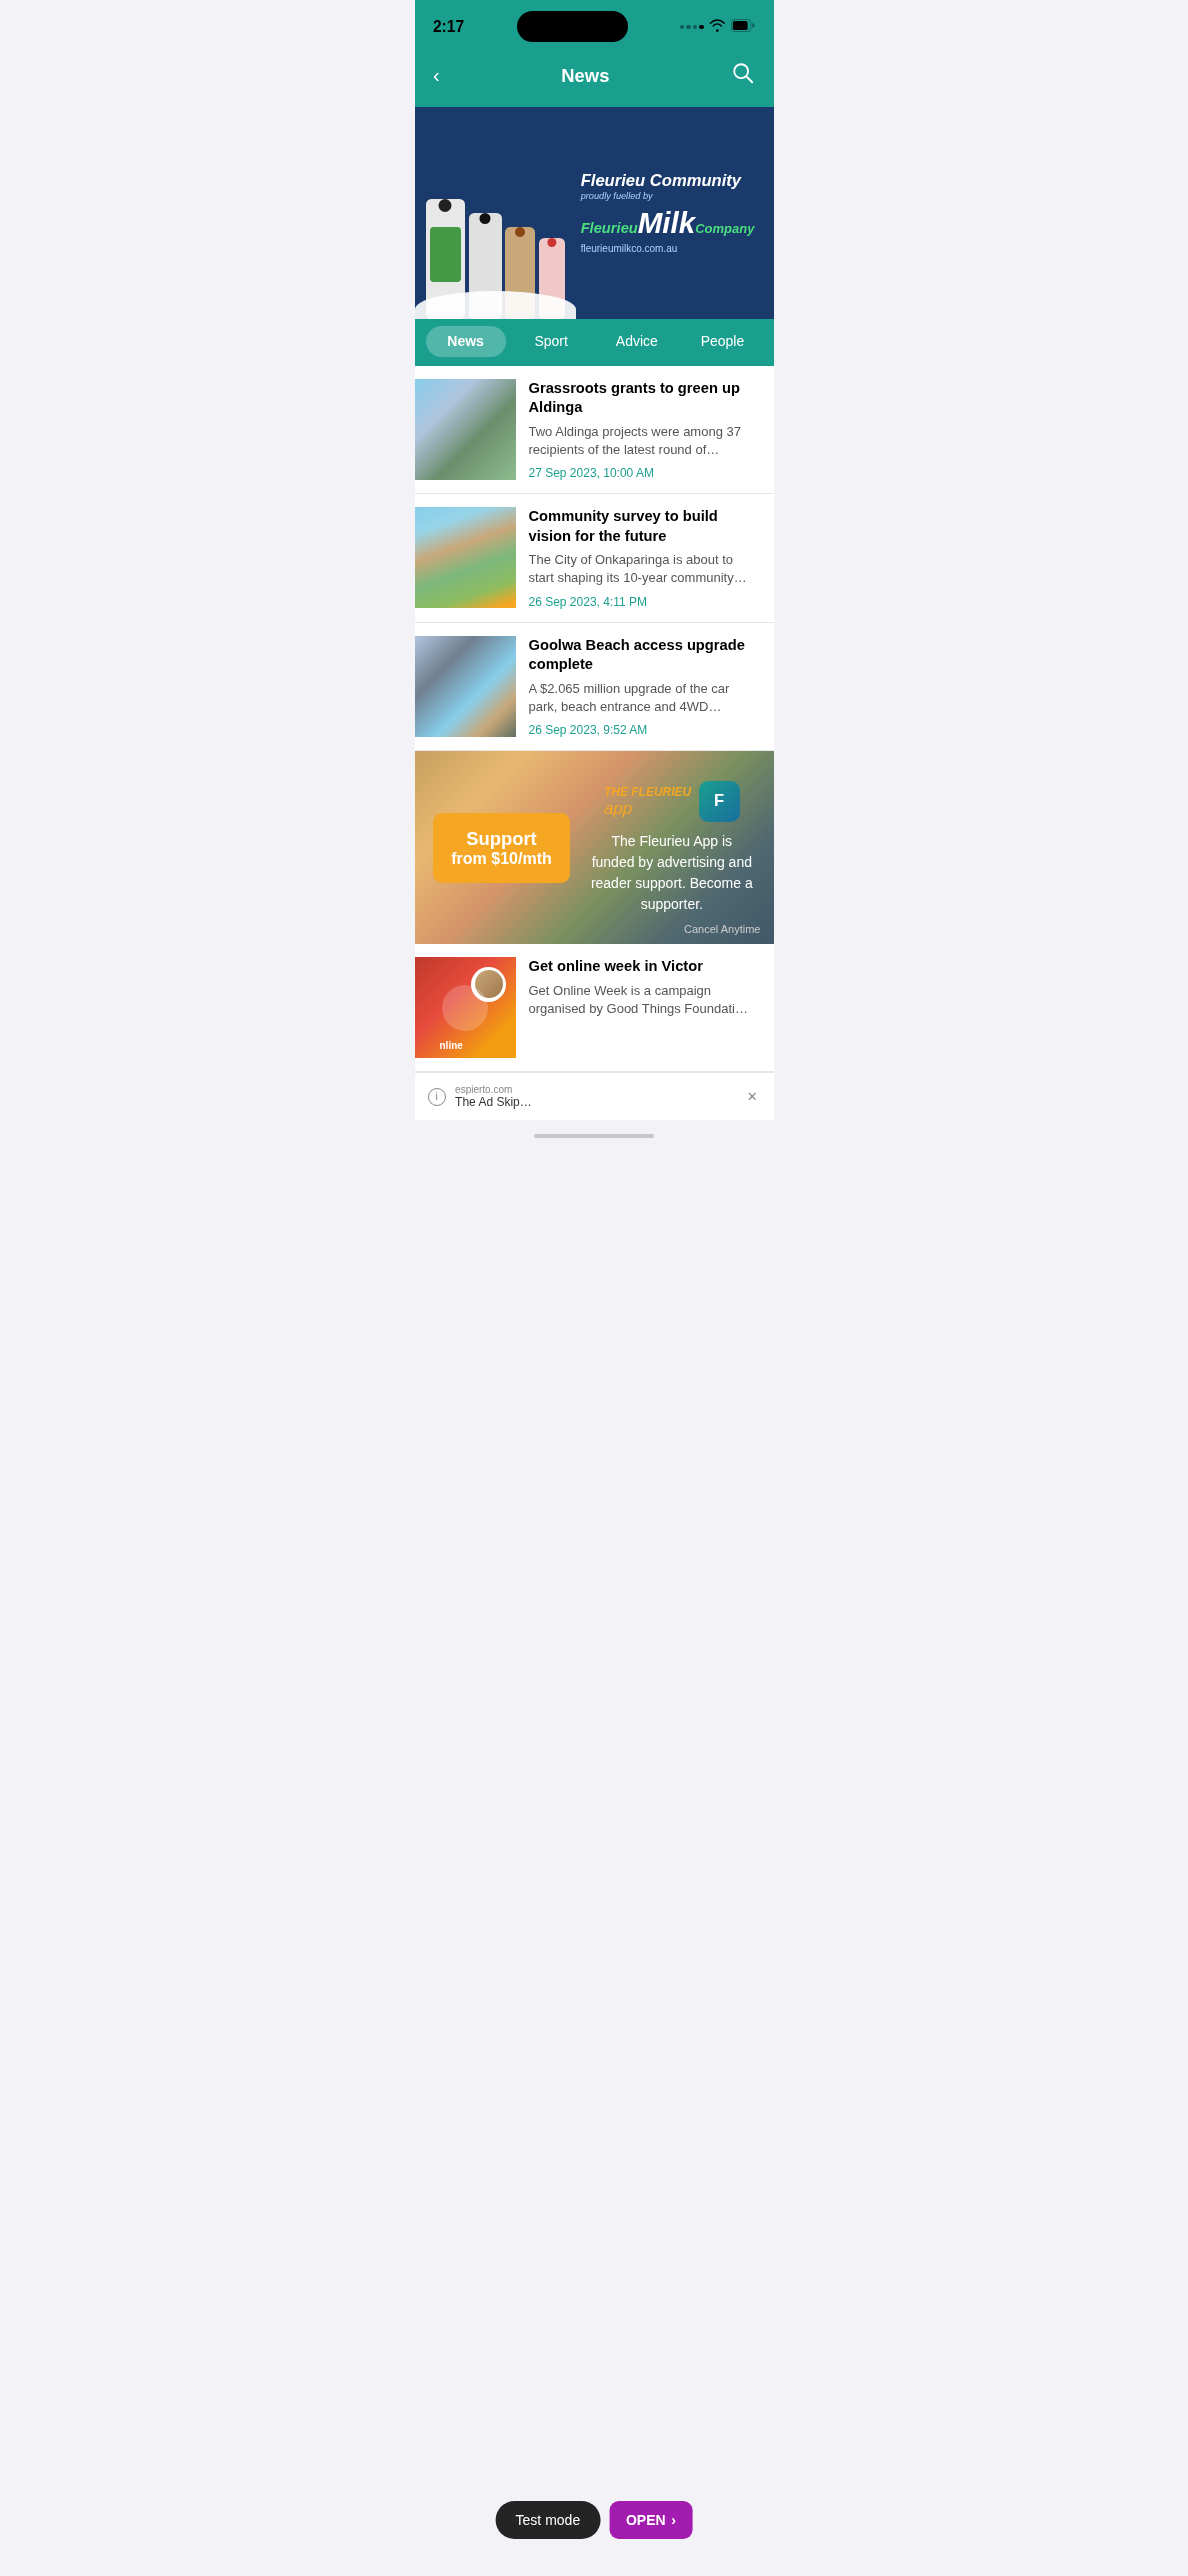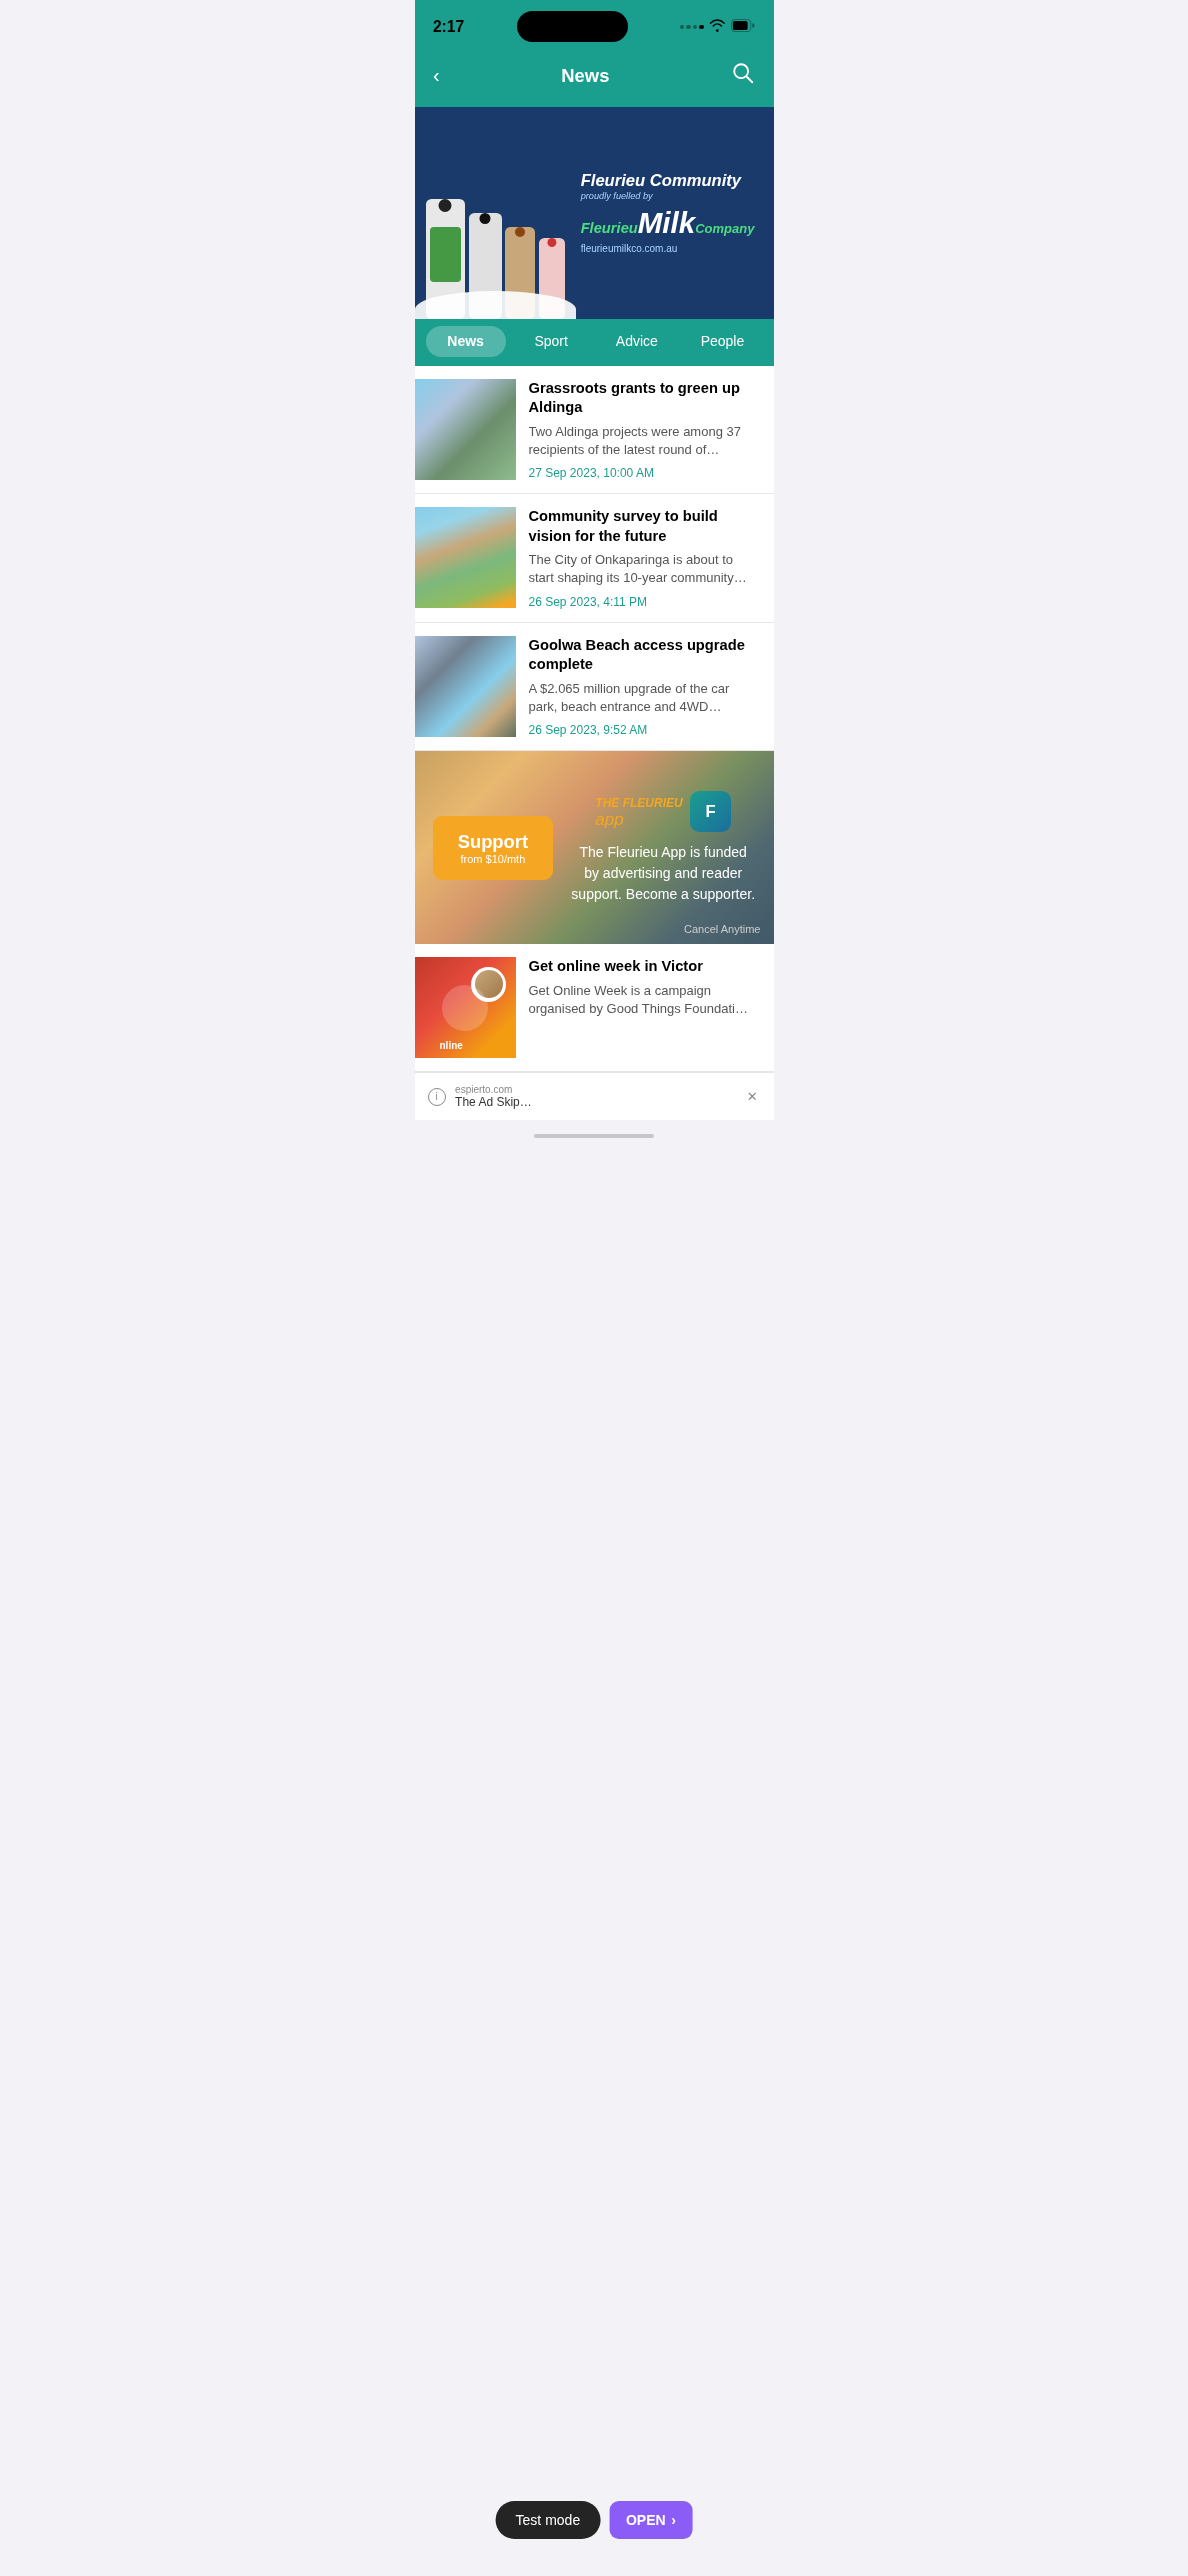--- a/index.html
+++ b/index.html
@@ -317,22 +317,22 @@
       background: #f5a623;
       color: #fff;
       padding: 14.7px 18.4px;
       border-radius: 9.2px;
       font-size: 18.4px;
       font-weight: 700;
       text-align: center;
       min-width: 120px;
     }
     .support-btn-sub {
-      font-size: 11px;
-      font-weight: 400;
+      font-size: 16px;
+      font-weight: 700;
     }
     .support-right {
       flex: 1;
       padding-left: 18.4px;
       text-align: center;
     }
     .support-app-name {
       display: flex;
       align-items: center;
       justify-content: center;
@@ -445,21 +445,21 @@
     }
     .test-mode-pill {
       background: rgba(0,0,0,0.85);
       color: #fff;
       padding: 11px 20px;
       border-radius: 20px;
       font-size: 14px;
       font-weight: 500;
     }
     .open-btn {
-      background: #8b5cf6;
+      background: #a21caf;
       color: #fff;
       padding: 11px 16.6px;
       border-radius: 9.2px;
       font-size: 14px;
       font-weight: 600;
       display: flex;
       align-items: center;
       gap: 5.5px;
       cursor: pointer;
     }

